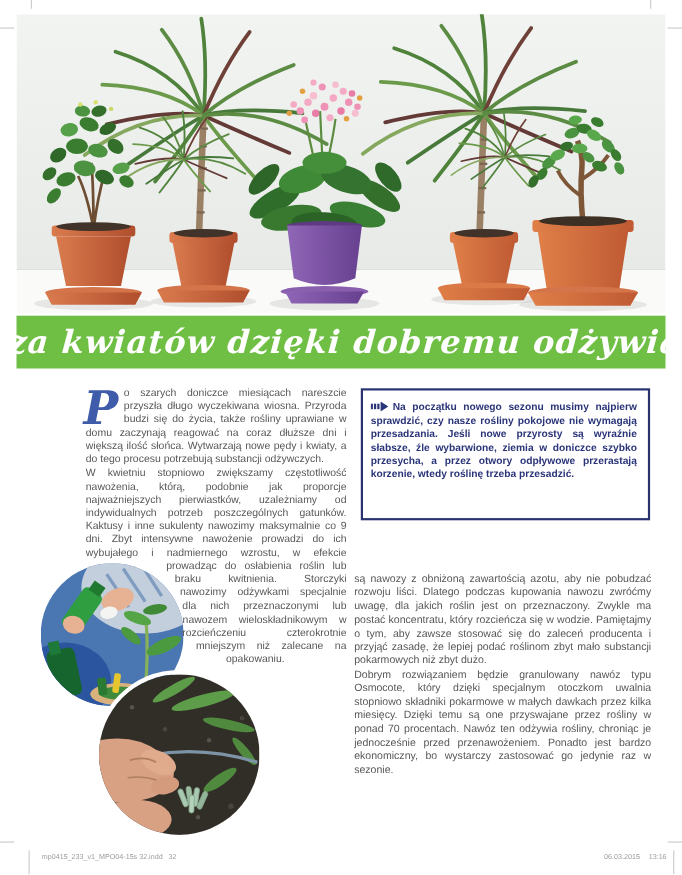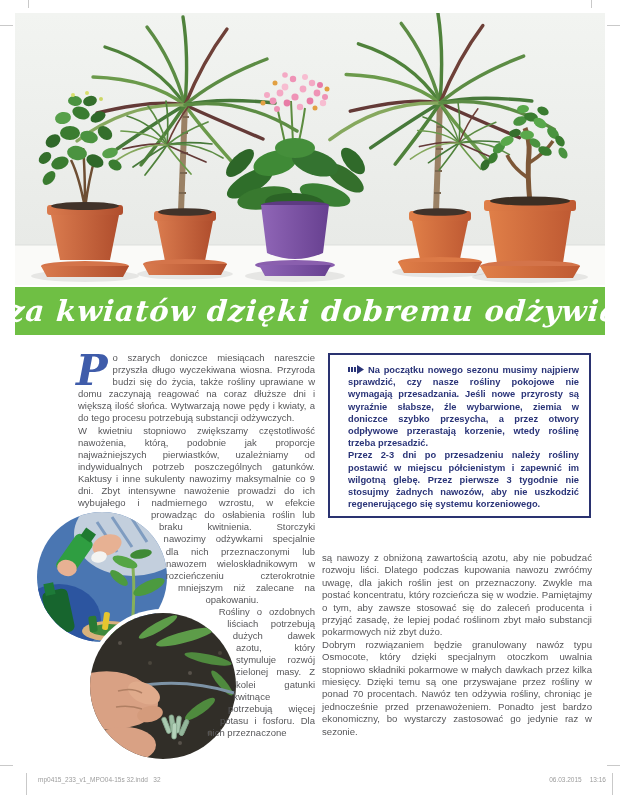--- a/index.html
+++ b/index.html
@@ -22,28 +22,28 @@
   
   .leftcol{position:absolute;left:78px;top:352px;width:237px;
            font-size:9.5px;line-height:12.1px;color:#57575a;text-align:justify;}
   .leftcol p{margin:0;}
   .dropcap{float:left;font-family:"DejaVu Serif",serif;font-style:italic;font-weight:bold;
            font-size:42px;line-height:33px;height:34px;color:#3f5caa;margin:2px 5px 0 -2px;}
   .sp-a{float:left;width:88px;height:96px;shape-outside:circle(66px at 22px 66px);}
   .sp-b{float:left;clear:left;width:158px;height:150px;shape-outside:circle(75px at 84px 74px);}
 
   
-  .infobox{position:absolute;left:328px;top:353px;width:263px;height:165px;
-           box-sizing:border-box;border:2px solid #2a3270;padding:9px 10px 8px 18px;
+  .infobox{position:absolute;left:328px;top:353px;width:263px;height:120px;
+           box-sizing:border-box;border:2px solid #2a3270;padding:9px 10px 8px 7px;
            color:#2a3478;font-weight:bold;font-size:9.3px;line-height:12.2px;text-align:justify;}
   .infobox p{margin:0;}
   .arrow-ic{display:inline-block;vertical-align:-1px;margin-right:4px;}
 
   
-  .rightcol{position:absolute;left:322px;top:552px;width:270px;
+  .rightcol{position:absolute;left:322px;top:521px;width:270px;
             font-size:9.6px;line-height:12.4px;color:#57575a;text-align:justify;}
   .rightcol p{margin:0;}
 
   
   .circ{position:absolute;border-radius:50%;overflow:hidden;}
   .circle1{left:37px;top:512px;width:130px;height:130px;}
   .circle2{left:90px;top:613px;width:146px;height:146px;box-shadow:0 0 0 4px #ffffff;}
 
   
   .footer-left{position:absolute;left:38px;top:776px;font-size:6.5px;color:#9c9c9c;white-space:pre;}
@@ -299,31 +299,29 @@
         <rect x="82" y="110" width="4.5" height="16" rx="2" fill="#b4d2ba" stroke="#86a78e" stroke-width="0.8" transform="rotate(2 84 118)"></rect>
       </g>
     </svg>
   </div>
 
   <div class="leftcol">
     <p><span class="dropcap">P</span><span>o szarych doniczce miesiącach nareszcie przyszła długo wyczekiwana wiosna. Przyroda budzi się do życia, także rośliny uprawiane w domu zaczynają reagować na coraz dłuższe dni i większą ilość słońca. Wytwarzają nowe pędy i kwiaty, a do tego procesu potrzebują substancji odżywczych.</span></p>
     <p><span>W kwietniu stopniowo zwiększamy częstotliwość nawożenia, którą, podobnie jak proporcje najważniejszych pierwiastków, uzależniamy od indywidualnych potrzeb poszczególnych gatunków. Kaktusy i inne sukulenty nawozimy maksymalnie co 9 dni. Zbyt intensywne nawożenie prowadzi do ich wybujałego</span>
       <span class="sp-a"></span><span class="sp-b"></span>
       <span>i nadmiernego wzrostu, w efekcie prowadząc do osłabienia roślin lub braku kwitnienia. Storczyki nawozimy odżywkami specjalnie dla nich przeznaczonymi lub nawozem wieloskładnikowym w rozcieńczeniu czterokrotnie mniejszym niż zalecane na opakowaniu.</span></p>
-    <p><span>Rośliny o ozdobnych liściach potrzebują dużych dawek azotu, który stymuluje rozwój zielonej masy. Z kolei gatunki kwitnące potrzebują więcej potasu i fosforu. Dla nich przeznaczone</span></p>
   </div>
 
   <div class="infobox">
     <p><svg class="arrow-ic" width="16" height="9" viewBox="0 0 16 9">
           <rect x="0" y="2" width="2" height="5" fill="#2a3478"></rect>
           <rect x="3" y="2" width="2" height="5" fill="#2a3478"></rect>
           <rect x="6" y="2" width="2" height="5" fill="#2a3478"></rect>
           <path d="M9 0 L16 4.5 L9 9 Z" fill="#2a3478"></path>
         </svg><span>Na początku nowego sezonu musimy najpierw sprawdzić, czy nasze rośliny pokojowe nie wymagają przesadzania. Jeśli nowe przyrosty są wyraźnie słabsze, źle wybarwione, ziemia w doniczce szybko przesycha, a przez otwory odpływowe przerastają korzenie, wtedy roślinę trzeba przesadzić.</span></p>
-    <p><span>Przez 2-3 dni po przesadzeniu należy rośliny postawić w miejscu półcienistym i zapewnić im wilgotną glebę. Przez pierwsze 3 tygodnie nie stosujmy żadnych nawozów, aby nie uszkodzić regenerującego się systemu korzeniowego.</span></p>
   </div>
 
   <div class="rightcol">
     <p><span>są nawozy z obniżoną zawartością azotu, aby nie pobudzać rozwoju liści. Dlatego podczas kupowania nawozu zwróćmy uwagę, dla jakich roślin jest on przeznaczony. Zwykle ma postać koncentratu, który rozcieńcza się w wodzie. Pamiętajmy o tym, aby zawsze stosować się do zaleceń producenta i przyjąć zasadę, że lepiej podać roślinom zbyt mało substancji pokarmowych niż zbyt dużo.</span></p>
     <p><span>Dobrym rozwiązaniem będzie granulowany nawóz typu Osmocote, który dzięki specjalnym otoczkom uwalnia stopniowo składniki pokarmowe w małych dawkach przez kilka miesięcy. Dzięki temu są one przyswajane przez rośliny w ponad 70 procentach. Nawóz ten odżywia rośliny, chroniąc je jednocześnie przed przenawożeniem. Ponadto jest bardzo ekonomiczny, bo wystarczy zastosować go jedynie raz w sezonie.</span></p>
   </div>
 
   <div class="footer-left">mp0415_233_v1_MPO04-15s 32.indd   32</div>
   <div class="footer-right"><span>06.03.2015</span><span style="display:inline-block;width:8px;"></span><span>13:16</span></div>
 

